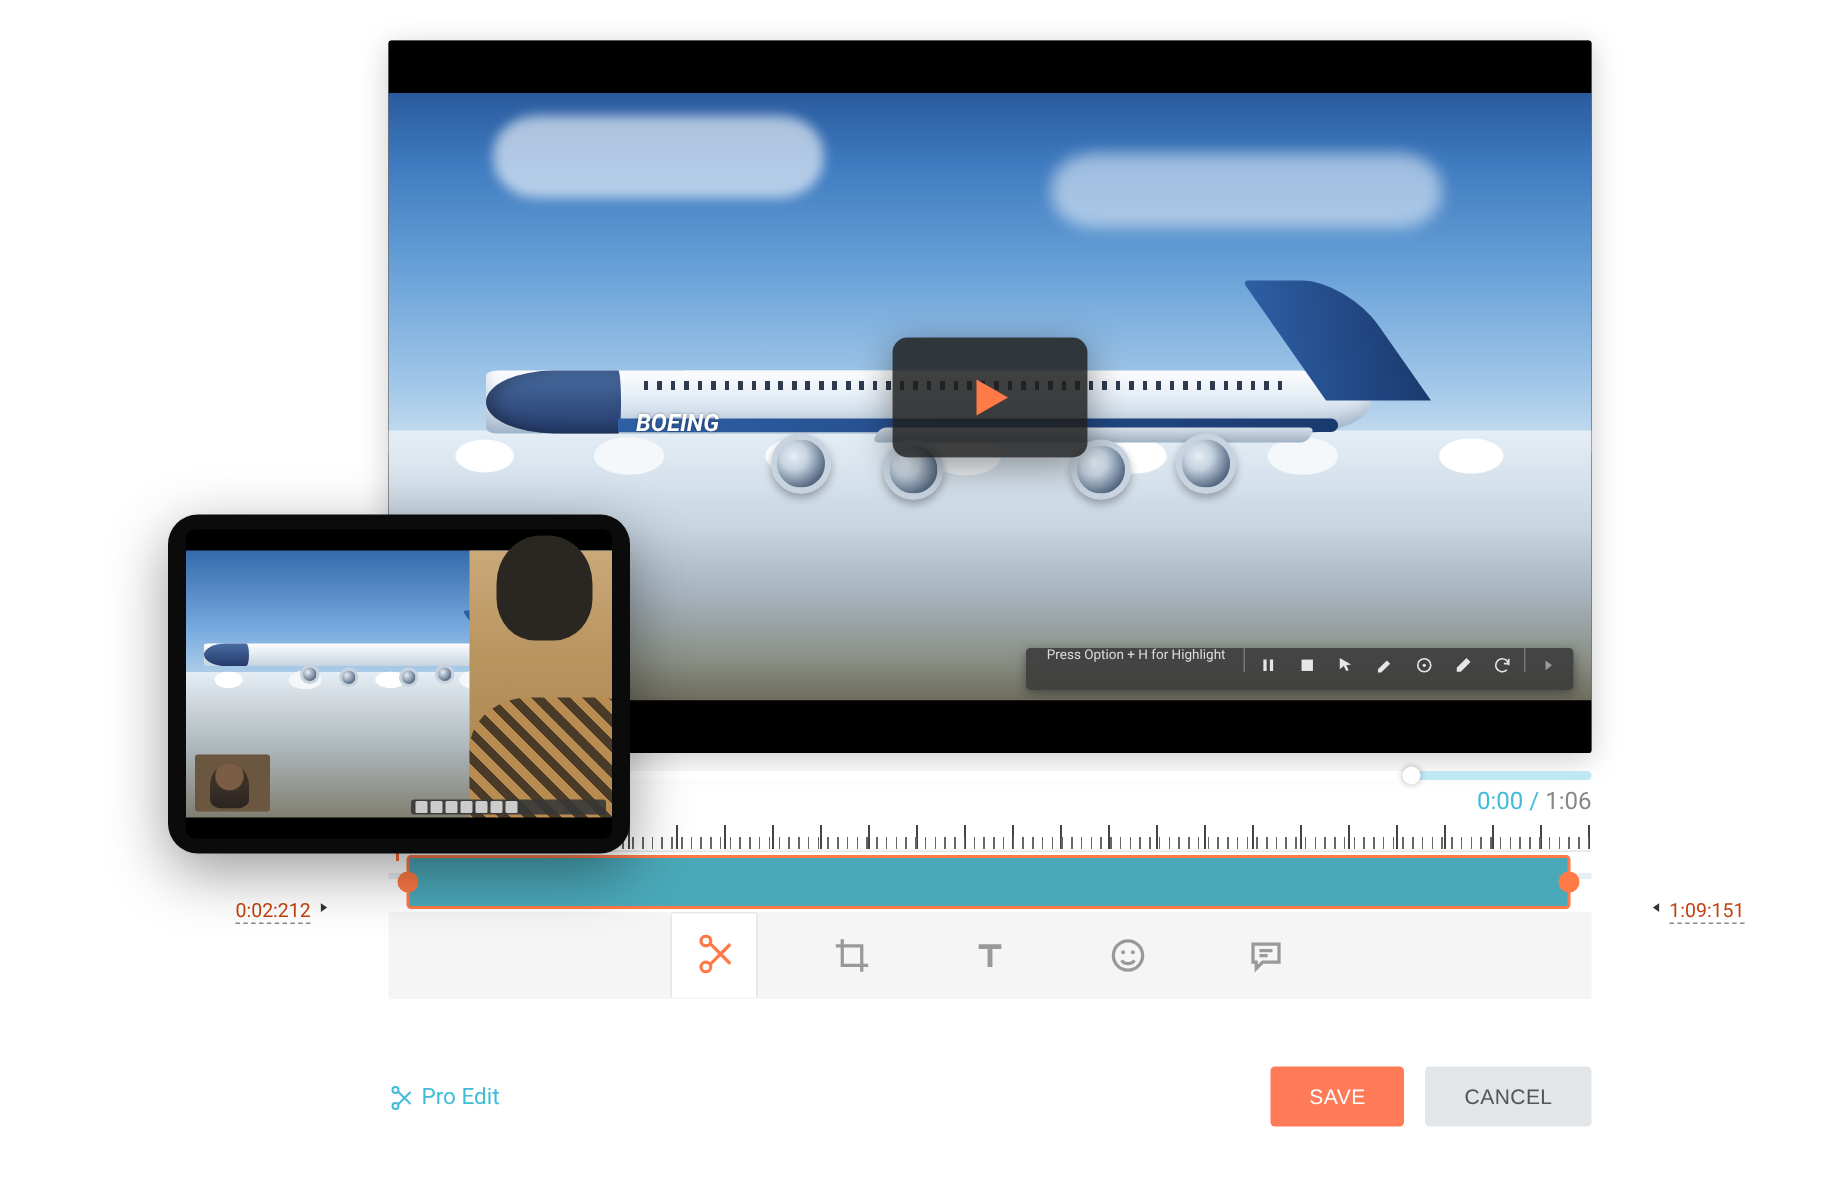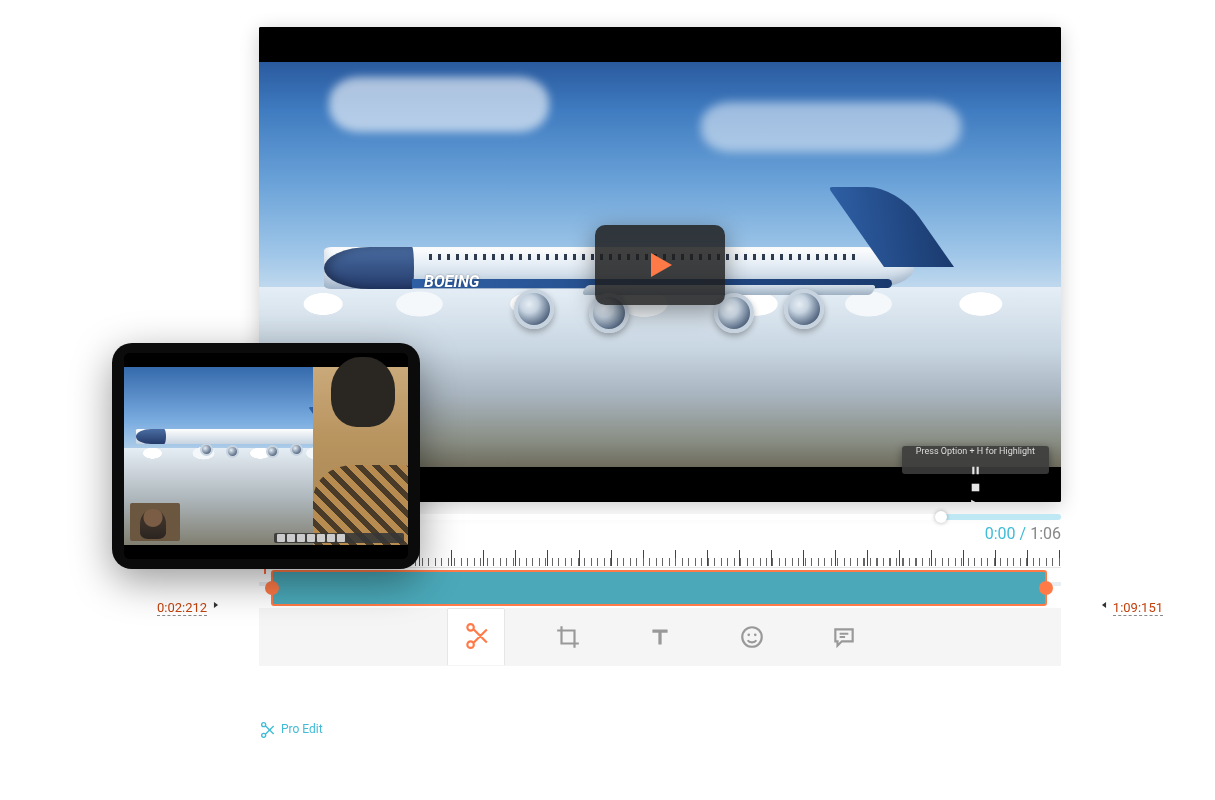--- a/index.html
+++ b/index.html
@@ -28,21 +28,21 @@
   .tail { position:absolute; right:18px; top:-10px; width:70px; height:80px; background: linear-gradient(120deg,#2e5fa5 0%, #1a3a6e 100%); transform: skewX(35deg); border-radius: 4px 30px 0 0;}
   .stripe { position:absolute; left:88px; top:82px; width:480px; height:9px; background: linear-gradient(90deg,#2e5fa5,#1a3a6e); border-radius: 0 12px 12px 0;}
   .wing { position:absolute; left:260px; top:88px; width:290px; height:10px; background: linear-gradient(180deg,#d6e0ea,#9fb1c2); transform: skewX(-28deg); border-radius: 4px;}
   .wingL { position:absolute; left:130px; top:50px; width:240px; height:8px; background: linear-gradient(180deg,#e6eef6,#b8c9da); transform: skewX(18deg); border-radius: 4px;}
   .eng { position:absolute; width:40px; height:40px; border-radius:50%; background: radial-gradient(circle at 35% 35%, #e6edf4 0%, #c6d3e0 30%, #5e718a 70%, #1f2a3a 100%); border:4px solid #c7d3df; box-shadow: 0 3px 6px rgba(0,0,0,.3);}
   .e1{left:190px; top:92px;} .e2{left:265px; top:96px;} .e3{left:390px; top:96px;} .e4{left:460px; top:92px;}
 
   .play-overlay { position:absolute; left:50%; top:50%; transform: translate(-50%,-50%); width:130px; height:80px; background: rgba(30,30,30,0.85); border-radius: 10px; display:flex; align-items:center; justify-content:center; cursor:pointer; box-shadow:0 6px 25px rgba(0,0,0,.4);}
   .play-overlay svg { width:36px; height:36px; }
 
-  .anno-bar { position:absolute; right:12px; bottom:28px; height:28px; background: rgba(60,60,60,0.9); border-radius:3px; display:flex; align-items:center; padding:0 6px; gap:4px; box-shadow:0 2px 8px rgba(0,0,0,.4);flex-direction:column;}
+  .anno-bar { position:absolute; right:12px; bottom:42px; height:28px; background: rgba(60,60,60,0.9); border-radius:3px; display:flex; align-items:flex-start; padding:0 6px; gap:4px; box-shadow:0 2px 8px rgba(0,0,0,.4);}
   .anno-tip { color:#ddd; font-size:9px; padding:0 8px; white-space:nowrap;}
   .anno-ic { width:22px; height:22px; display:flex; align-items:center; justify-content:center; color:#e6e6e6; cursor:pointer;}
   .anno-ic svg{width:13px;height:13px;}
   .anno-sep{ width:1px; height:16px; background:#777;}
   .anno-ic.dim { color:#999;}
 
   
   .progress-row { position:relative; height:26px; }
   .progress-track { position:absolute; left:0; right:0; top:12px; height:6px; background:#bfe8f5; border-radius:3px;}
   .progress-fill { position:absolute; left:0; top:12px; height:6px; width:85%; background:#fff; border-radius:3px;}
@@ -69,21 +69,21 @@
   .trim-time svg{width:10px;height:10px;}
 
   
   .tooltabs { height:58px; background:#f5f5f5; display:flex; align-items:center; justify-content:center; gap:36px;}
   .tooltab { width:56px; height:56px; display:flex; align-items:center; justify-content:center; color:#999; cursor:pointer;}
   .tooltab svg{width:26px;height:26px;}
   .tooltab.active{ background:#fff; color:#ff7a47; border-bottom:2px solid #fff; box-shadow:0 -1px 0 #e6e6e6, -1px 0 0 #e6e6e6, 1px 0 0 #e6e6e6;}
 
   
   .footer{ display:flex; align-items:center; margin-top:56px; position:relative; width:802px;}
-  .proedit{ color:#40bcd8; font-size:12px; display:flex; align-items:flex-start; gap:6px; cursor:pointer;}
+  .proedit{ color:#40bcd8; font-size:15px; display:flex; align-items:flex-end; gap:6px; cursor:pointer;}
   .proedit svg{width:16px;height:16px;}
   .btns{ position:absolute; right:0; display:flex; gap:14px;}
   .btn{ height:40px; padding:0 26px; border:none; border-radius:3px; font-size:14px; cursor:pointer; letter-spacing:.3px;}
   .btn-save{ background:#ff7a57; color:#fff;}
   .btn-cancel{ background:#e3e6e8; color:#555;}
 
   
   .ipad{ position:absolute; left:112px; top:343px; width:308px; height:226px; background:#0b0b0b; border-radius:20px; padding:10px 12px; box-shadow:0 12px 40px rgba(0,0,0,0.4);}
   .ipad-screen{ width:100%; height:100%; border-radius:6px; position:relative; overflow:hidden; background:#000;}
   .ipad-screen .mbt{height:14px;background:#000;position:relative;}
@@ -249,20 +249,24 @@
     </div>
   </div>
 
   <div class="footer">
     <a class="proedit">
       <svg viewBox="0 0 24 24">
           <path fill="none" stroke="#40bcd8" stroke-width="2" d="M7 7a3 3 0 100-6 3 3 0 000 6zm0 16a3 3 0 100-6 3 3 0 000 6zM9.5 5.5L22 18M9.5 18.5L22 6"></path>
         </svg>
       <span>Pro Edit</span>
     </a>
+    <div class="btns">
+      <button class="btn btn-save">SAVE</button>
+      <button class="btn btn-cancel">CANCEL</button>
+    </div>
   </div>
 
 </div>
 
 <div class="ipad">
   <div class="ipad-screen">
     <div class="mbt"></div>
     <div class="msky"></div>
     <div class="mclouds"></div>
     <div class="mplane">

